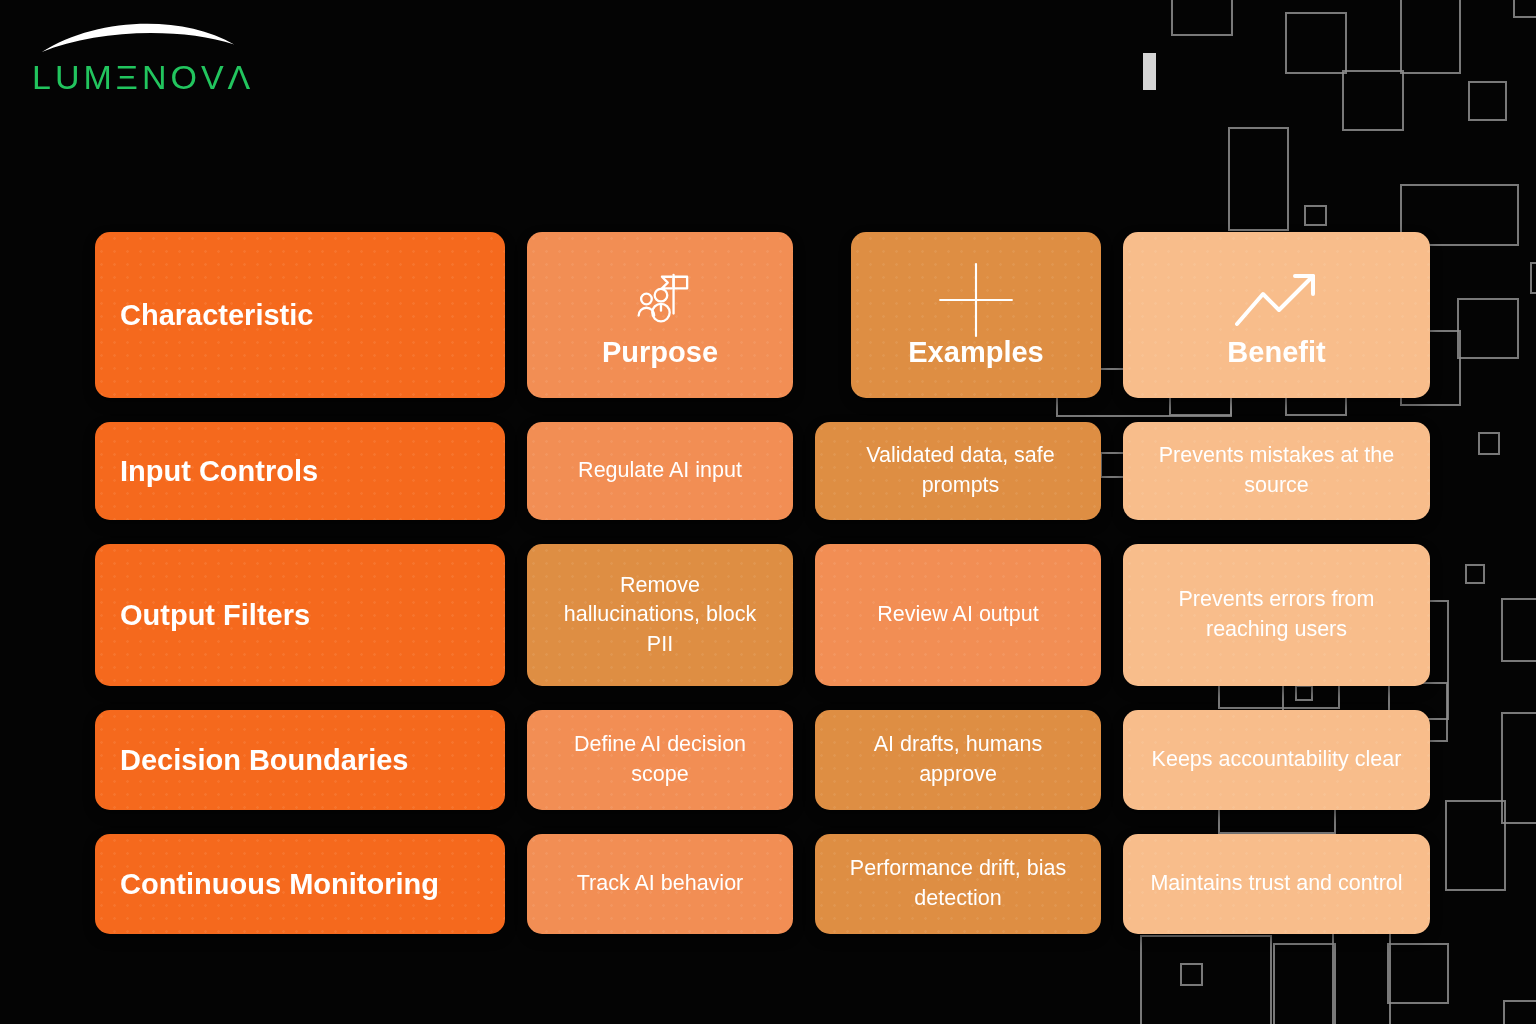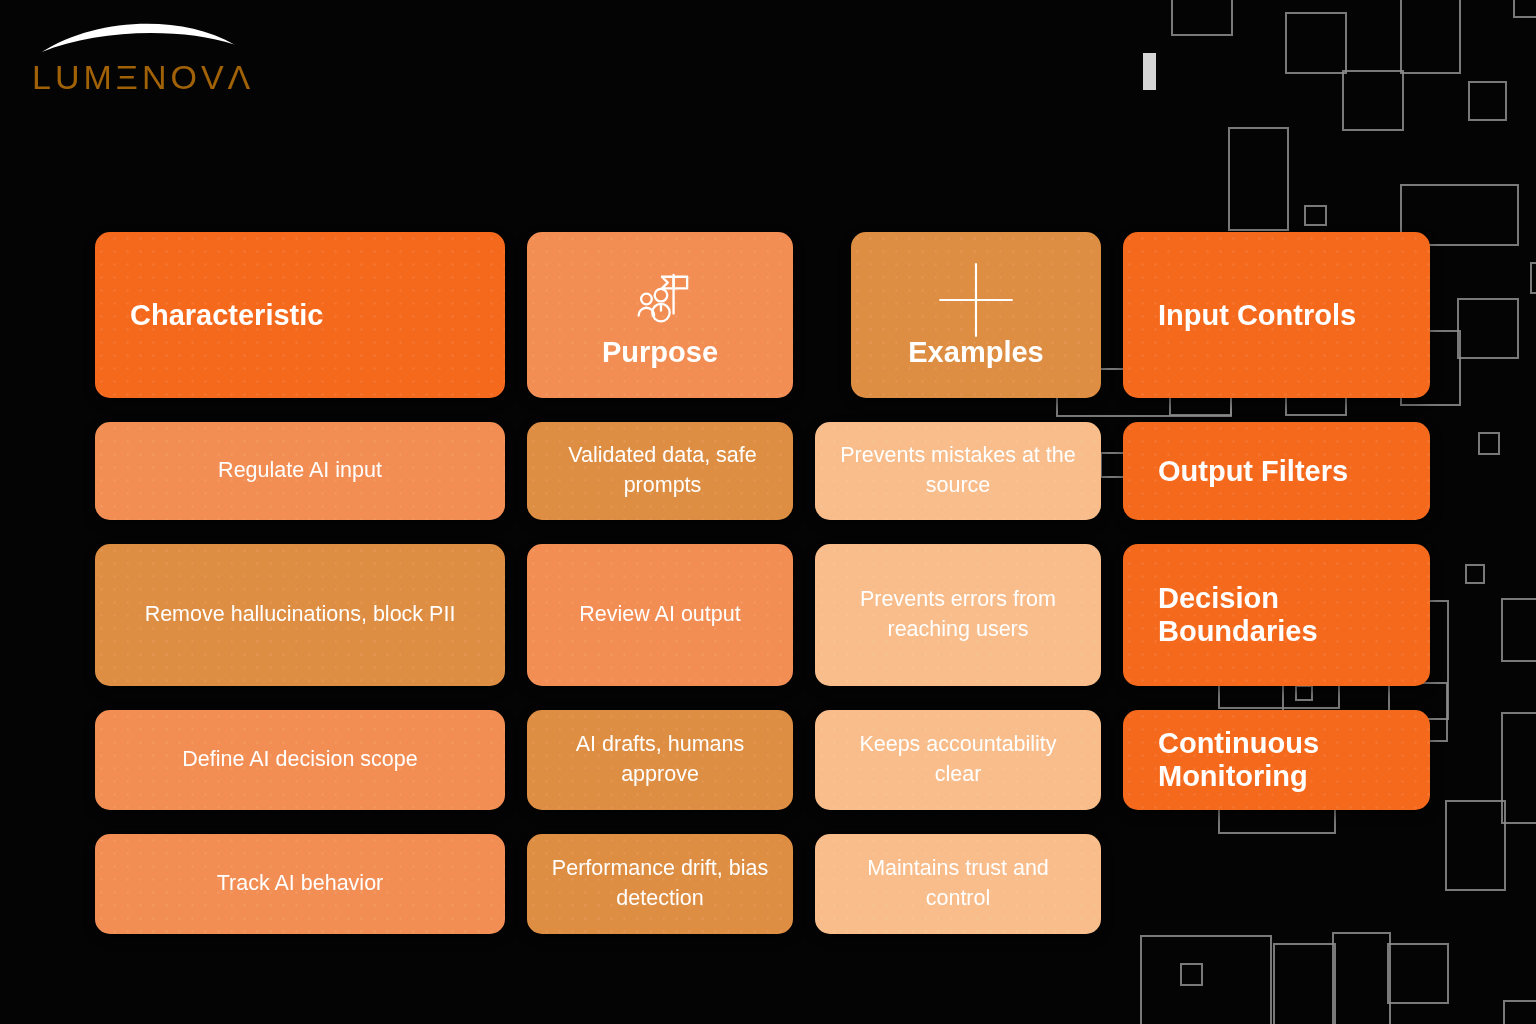--- a/index.html
+++ b/index.html
@@ -21,21 +21,21 @@
     background:transparent;
     opacity:.85;
   }
   .bg-fill { position:absolute; background:#ededed; opacity:.9; }
 
   
   .logo { position:absolute; left:32px; top:14px; z-index:2; width:230px; }
   .logo-arc { display:block; width:204px; height:40px; margin-left:4px; }
   .logo-text {
     font-size:34px; letter-spacing:4px; font-weight:400;
-    color:#a16207; margin-top:4px; white-space:nowrap;
+    color:#22c55e; margin-top:4px; white-space:nowrap;
   }
   .page-title {
     position:absolute; left:0; right:0; top:44px; z-index:2;
     text-align:center; padding-left:54px;
     font-size:48px; font-weight:800; letter-spacing:1px;
     color:#fff; white-space:nowrap;
   }
 
   
   .grid {
@@ -47,21 +47,21 @@
   }
   .cell {
     border-radius:15px;
     box-shadow:0 5px 12px rgba(0,0,0,.45);
     background-image:radial-gradient(rgba(255,255,255,.07) 1px, transparent 1.6px);
     background-size:13px 13px;
     color:#fff;
   }
   .cell.label {
     display:flex; align-items:center;
-    padding:0 35px;
+    padding:0 25px;
     font-size:29px; font-weight:bold;
   }
   .cell.data {
     display:flex; align-items:center; justify-content:center;
     text-align:center;
     font-size:21.5px; line-height:1.38;
     padding:0 22px;
   }
   .cell.head {
     display:flex; flex-direction:column; align-items:center;
@@ -146,20 +146,29 @@
     <div class="cell head" style="background-color: rgb(222, 142, 67); margin-left: 36px;">
       <span class="icon-wrap">
         <svg width="76" height="76" viewBox="0 0 72 72" fill="none" stroke="#ffffff" stroke-width="2" stroke-linecap="round">
           <line x1="36" y1="2" x2="36" y2="70"></line>
           <line x1="2" y1="36" x2="70" y2="36"></line>
         </svg>
       </span>
       <span>Examples</span>
     </div>
 
+    <div class="cell head" style="background-color: rgb(248, 189, 139);">
+      <span class="icon-wrap">
+        <svg width="88" height="64" viewBox="0 0 88 64" fill="none" stroke="#ffffff" stroke-width="4" stroke-linecap="round" stroke-linejoin="round">
+          <polyline points="4,56 30,26 46,42 80,8"></polyline>
+          <polyline points="62,8 80,8 80,26"></polyline>
+        </svg>
+      </span>
+      <span>Benefit</span>
+    </div>
 
     <div class="cell label" style="background-color: rgb(245, 105, 29);">
       <span>Input Controls</span>
     </div>
     <div class="cell data" style="background-color: rgb(242, 142, 84); align-items: center;">
       <span>Regulate AI input</span>
     </div>
     <div class="cell data" style="background-color: rgb(222, 142, 67); padding-left: 27px;">
       <span>Validated data, safe prompts</span>
     </div>

